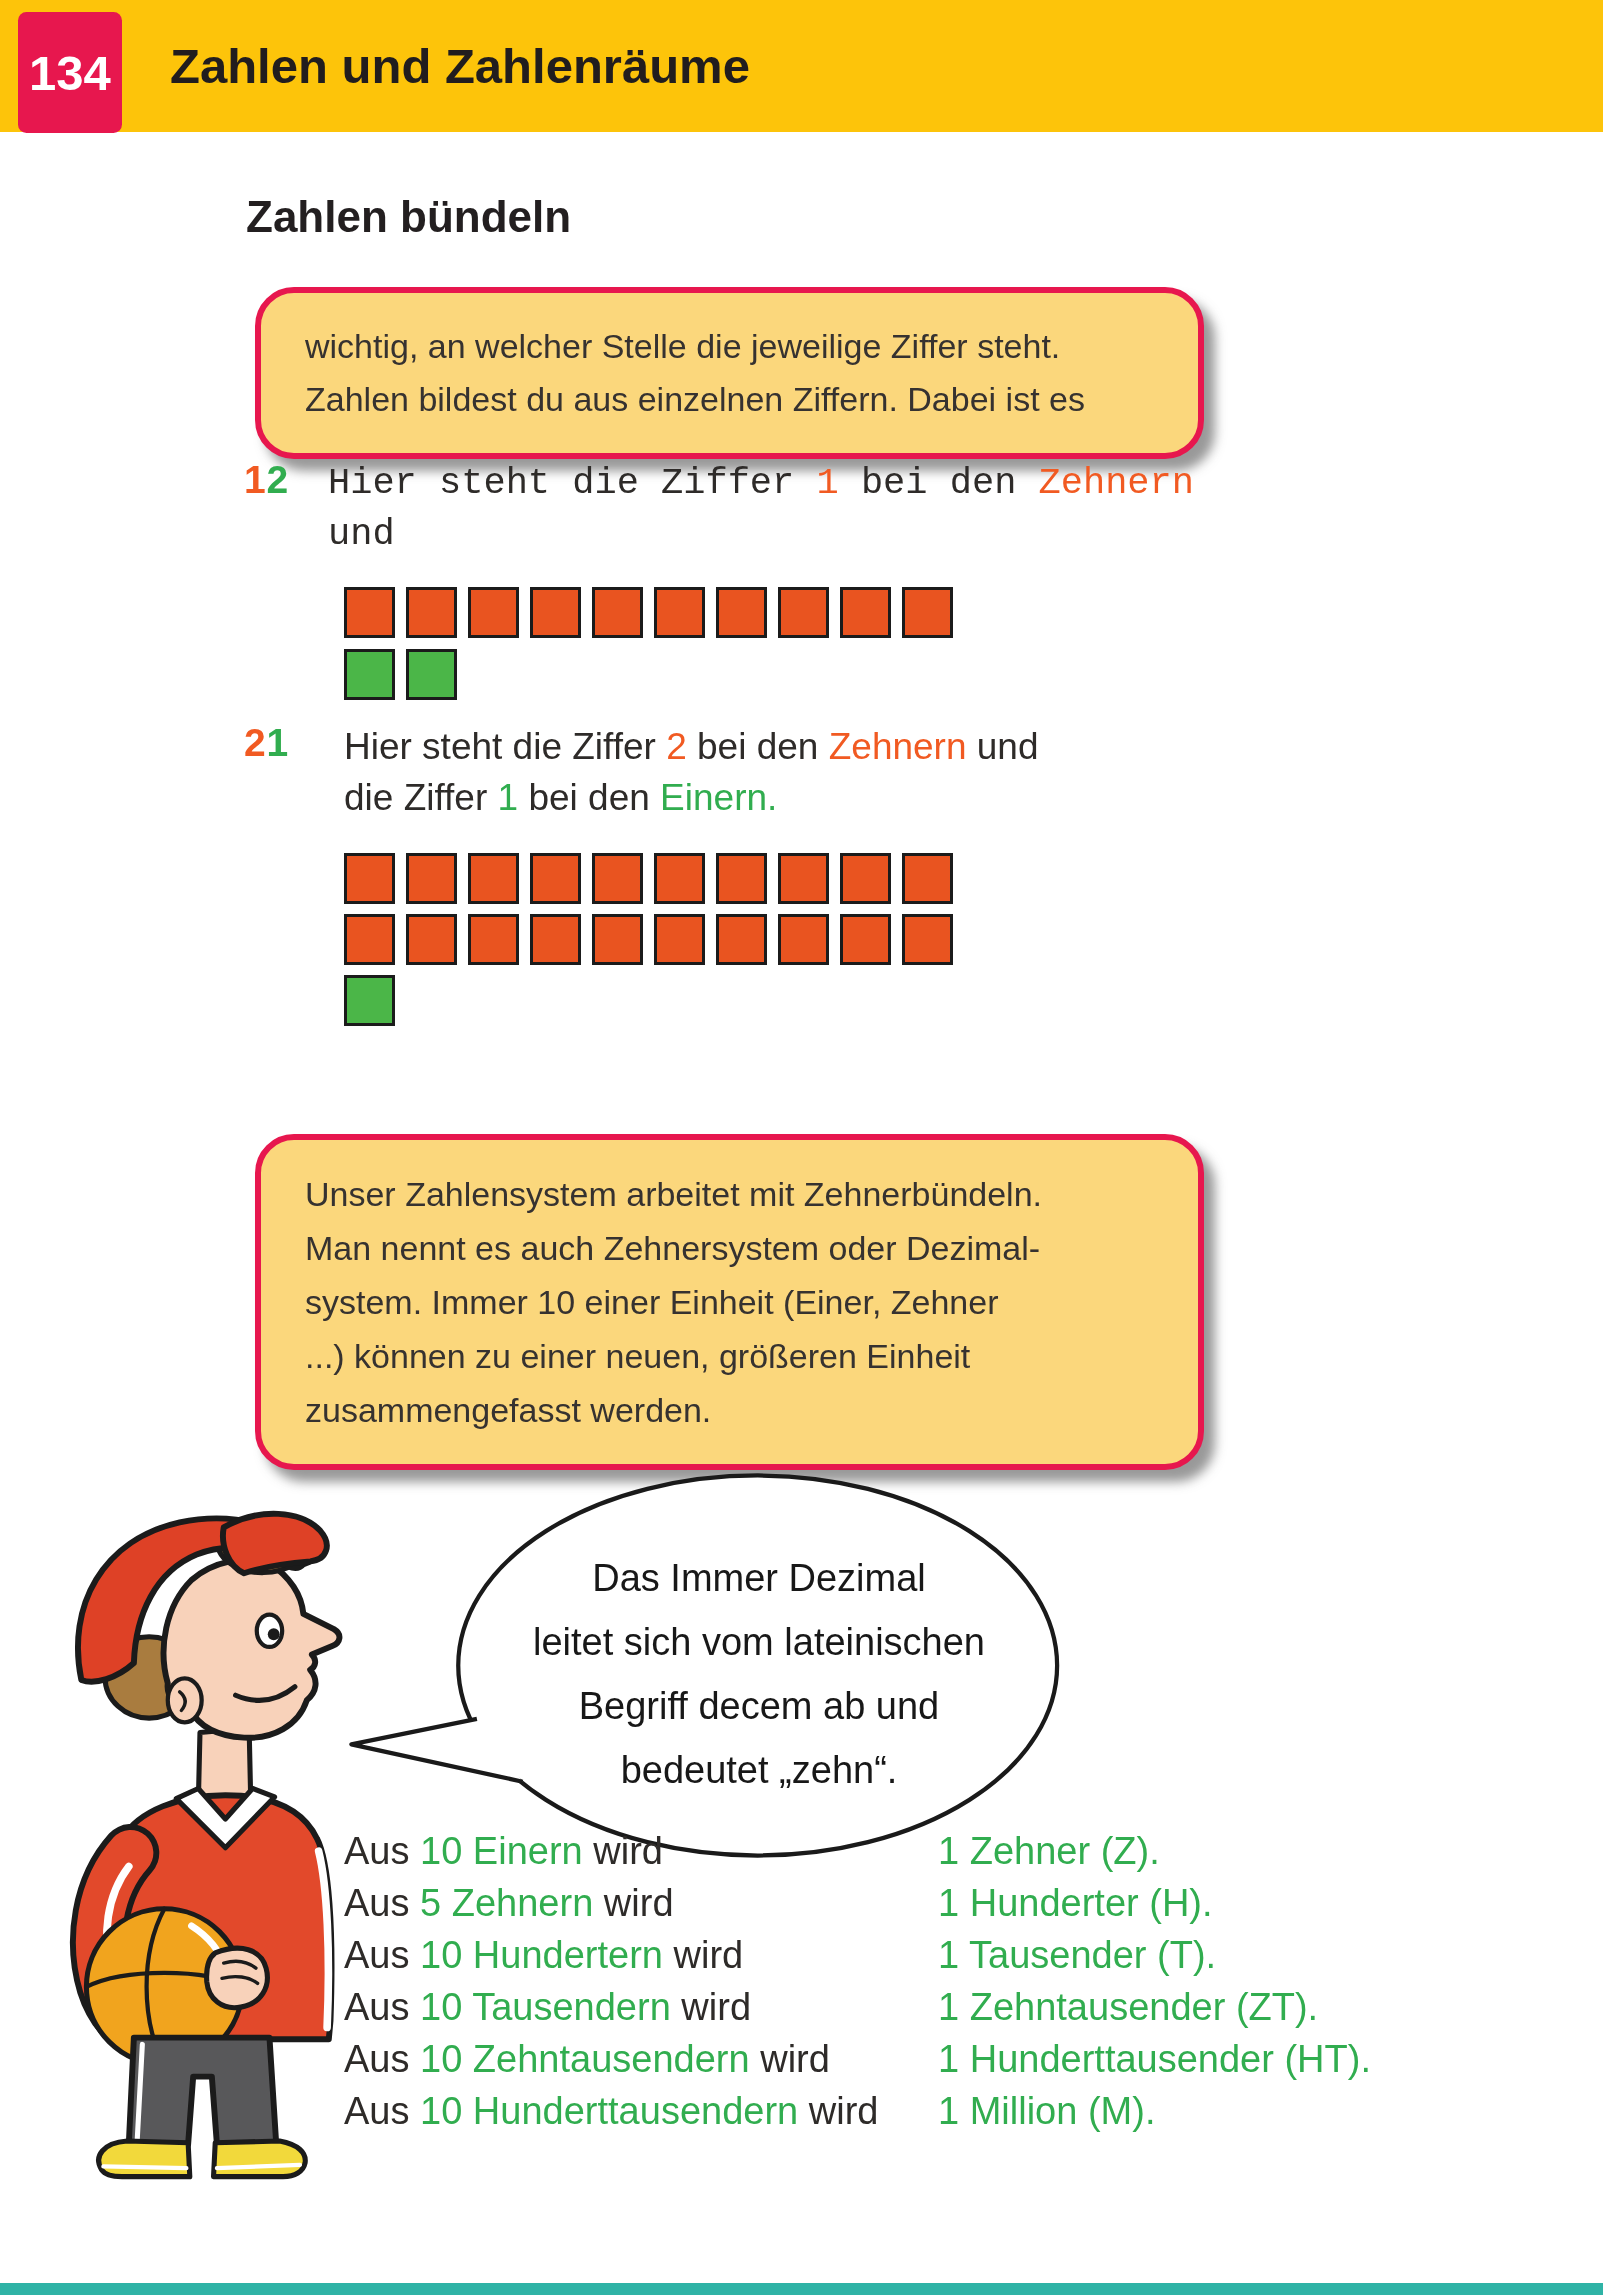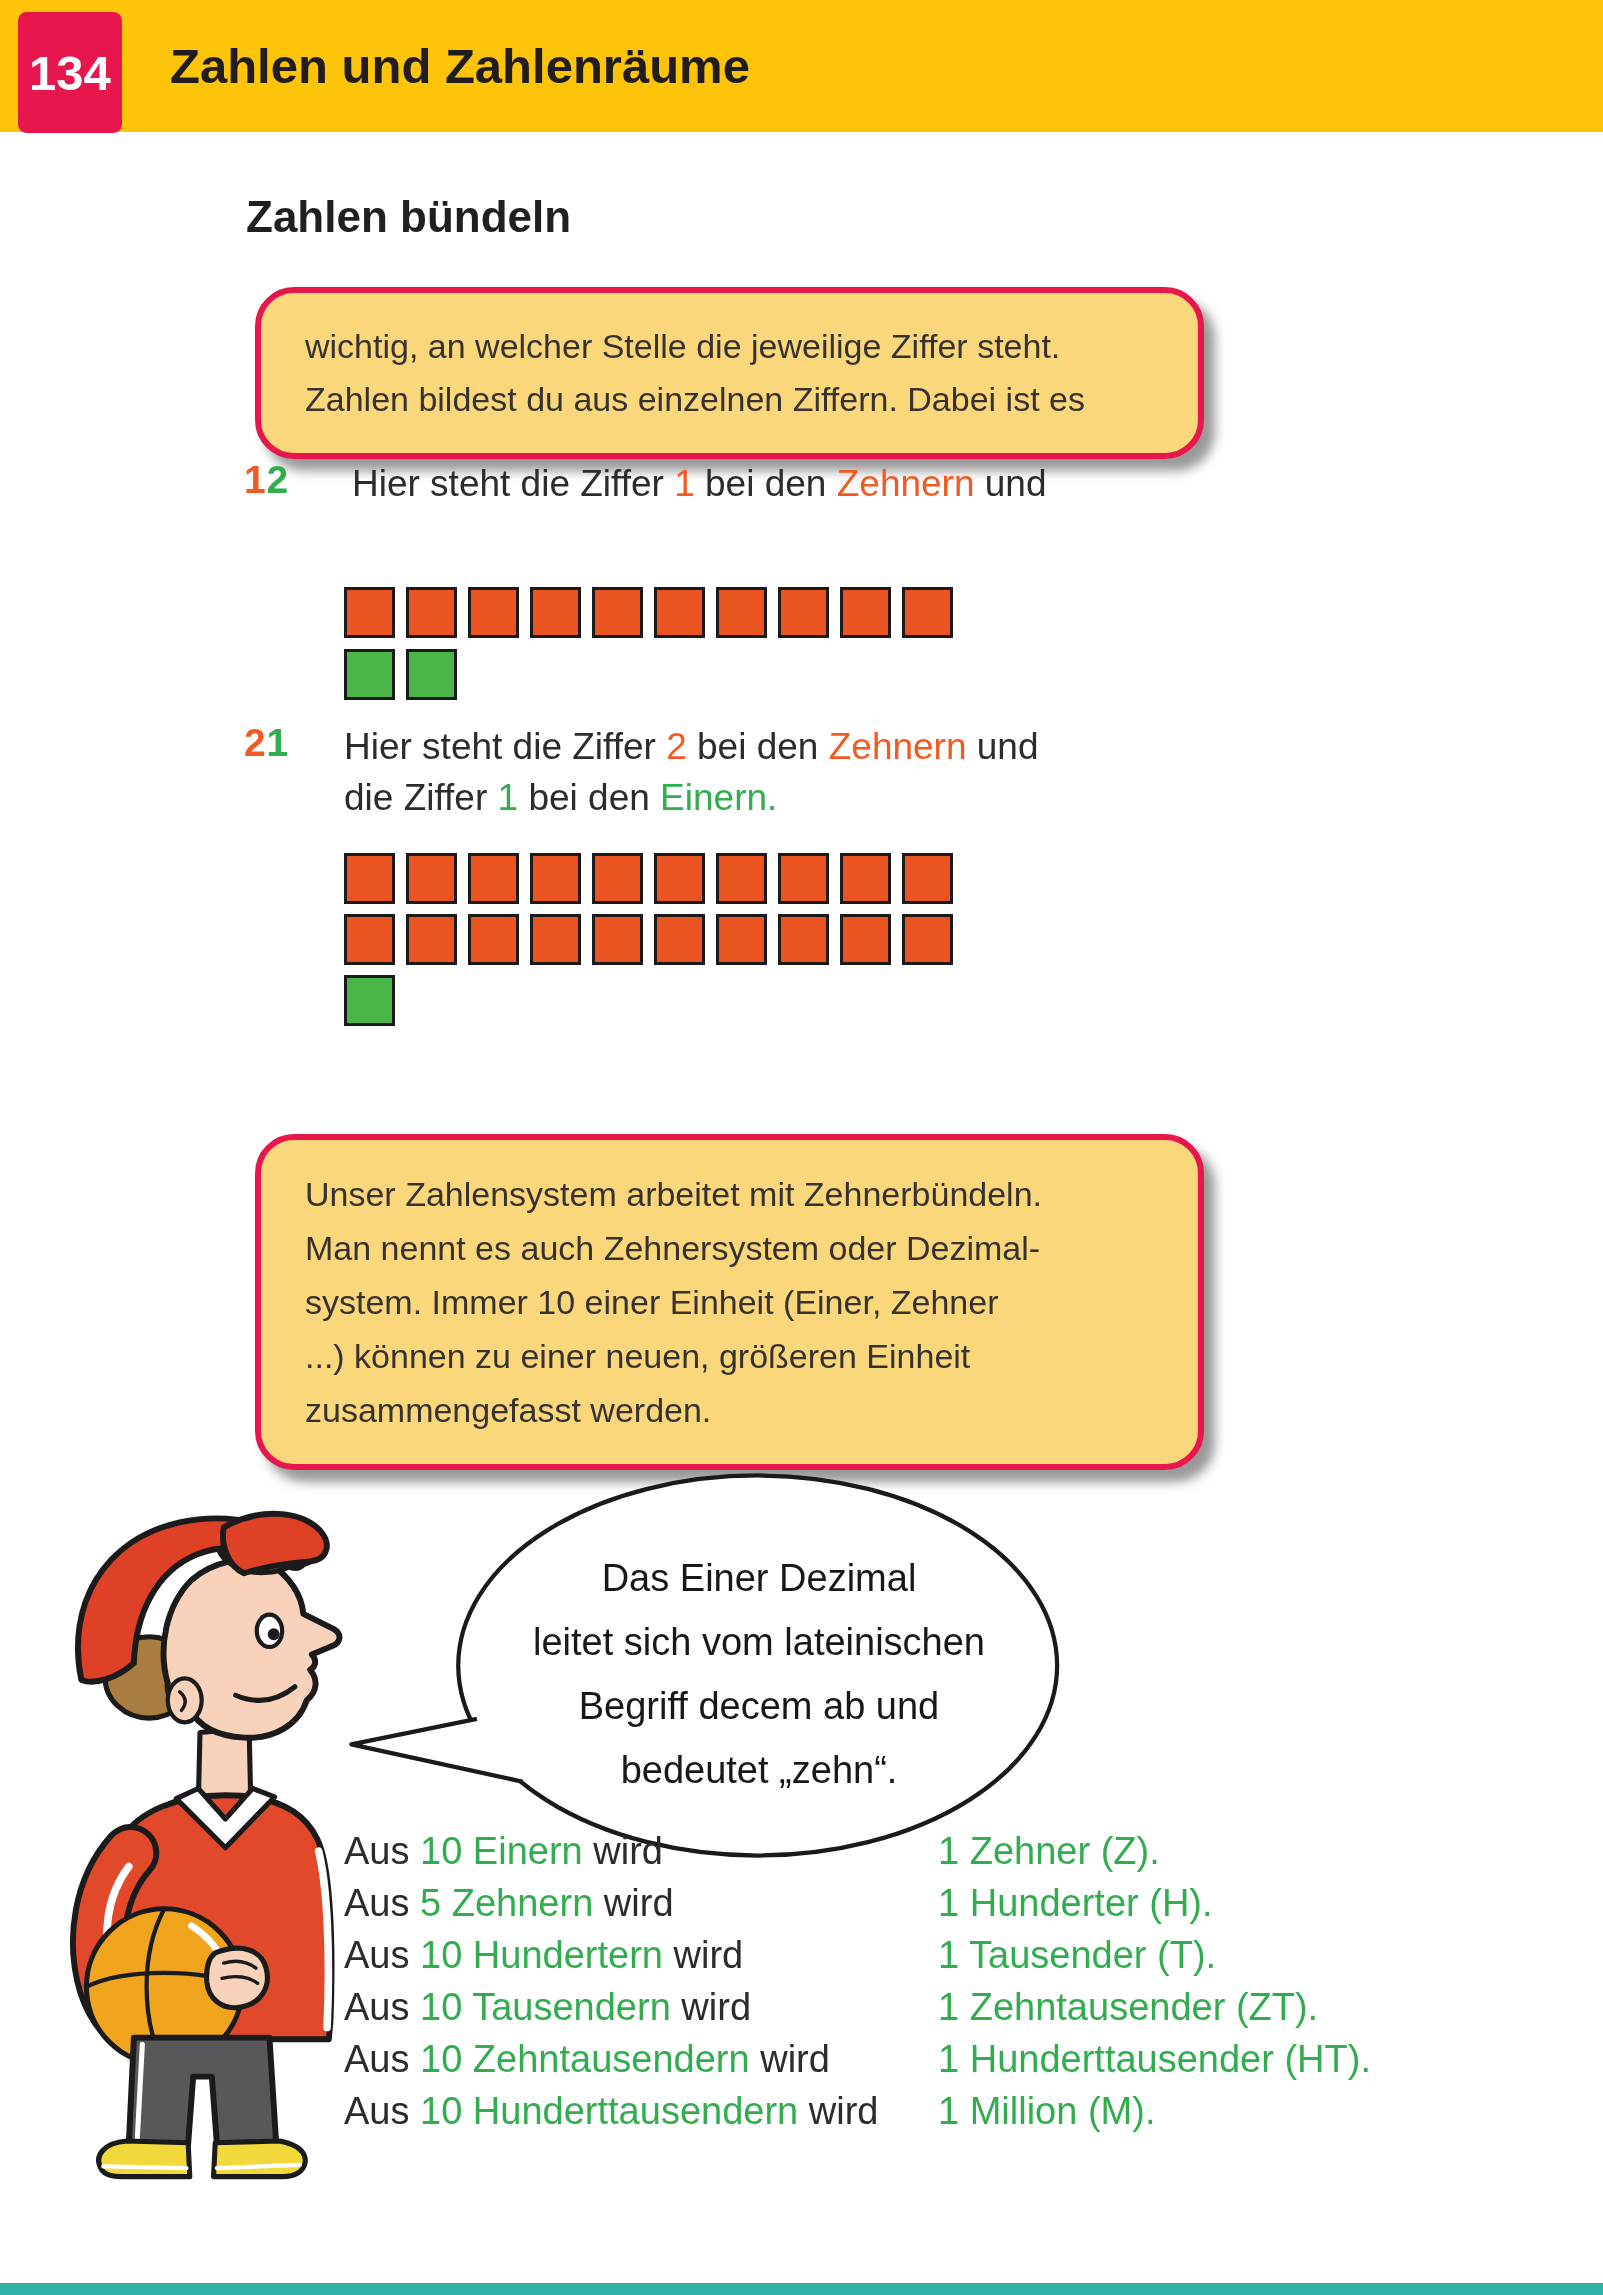--- a/index.html
+++ b/index.html
@@ -23,21 +23,21 @@
         padding:27px 44px;font-size:34px;line-height:53px;color:#363230;}
   .box1{top:287px;}
   .box2{top:1134px;line-height:54px;}
   .b{font-weight:normal;}
 
   
   .example-number{position:absolute;font-size:39px;font-weight:bold;letter-spacing:0.8px;}
   .num12{left:244px;top:458px;}
   .num21{left:244px;top:721px;}
   .ex-lines{position:absolute;width:933px;font-size:37px;line-height:51px;}
-  .lines12{left:352px;top:458px;}
+  .lines12{left:328px;top:458px;font-family:Liberation Mono, monospace;}
   .lines21{left:344px;top:721px;}
   .t-orange{color:#f15a22;}
   .t-green{color:#31ad4f;}
 
   
   .sq-row{position:absolute;left:344px;display:flex;gap:11px;}
   .row12-tens{top:587px;} .row12-ones{top:649px;}
   .row21-tens1{top:853px;} .row21-tens2{top:914px;} .row21-ones{top:975px;}
   .sq{width:51px;height:51px;box-sizing:border-box;border:3.4px solid #1b1b1b;}
   .sq.orange{background:#e95420;}
@@ -135,21 +135,21 @@
     <div><span class="b">system.</span><span> Immer 10 einer Einheit (Einer, Zehner</span></div>
     <div>...) können zu einer neuen, größeren Einheit</div>
     <div>zusammengefasst werden.</div>
   </div>
 
   <svg class="bubble-svg" width="738" height="399" viewBox="0 0 870 470">
     <ellipse cx="503" cy="235" rx="353" ry="224" fill="#ffffff" stroke="#1a1a1a" stroke-width="5"></ellipse>
     <path d="M 172,298 L 24,328 L 226,372" fill="#ffffff" stroke="#1a1a1a" stroke-width="5" stroke-linejoin="round"></path>
   </svg>
   <div class="bubble-text">
-    <div>Das Einer Dezimal</div>
+    <div>Das Immer Dezimal</div>
     <div>leitet sich vom lateinischen</div>
     <div>Begriff decem ab und</div>
     <div>bedeutet „zehn“.</div>
   </div>
 
   <svg class="boy-svg" width="339" height="704" viewBox="0 0 400 830">
     <g stroke="#1b1b1b" stroke-linejoin="round" stroke-linecap="round">
       <ellipse cx="150" cy="235" rx="52" ry="48" fill="#a97c3f" stroke-width="6"></ellipse>
       <path d="M 210,300 L 208,385 L 270,385 L 268,295 Z" fill="#f8d2ba" stroke-width="6"></path>
       <path d="M 292,100 C 318,118 330,140 332,160 L 368,178 C 378,184 376,194 366,198 L 342,208 C 348,214 347,222 340,226 C 350,238 348,252 336,262 C 326,292 296,308 262,306 C 230,304 208,292 198,272 C 182,270 170,258 172,242 C 160,200 170,150 200,120 C 225,98 265,90 292,100 Z" fill="#f8d2ba" stroke-width="7"></path>

